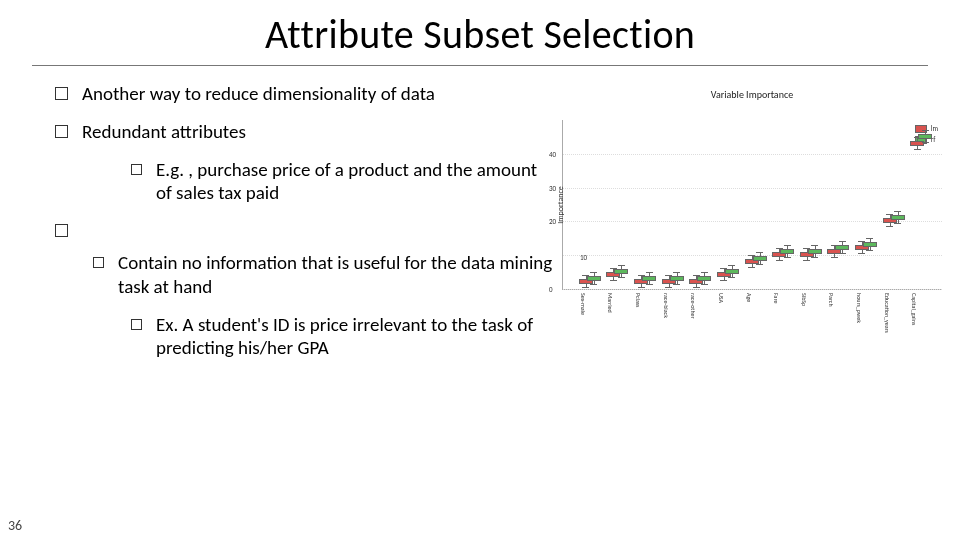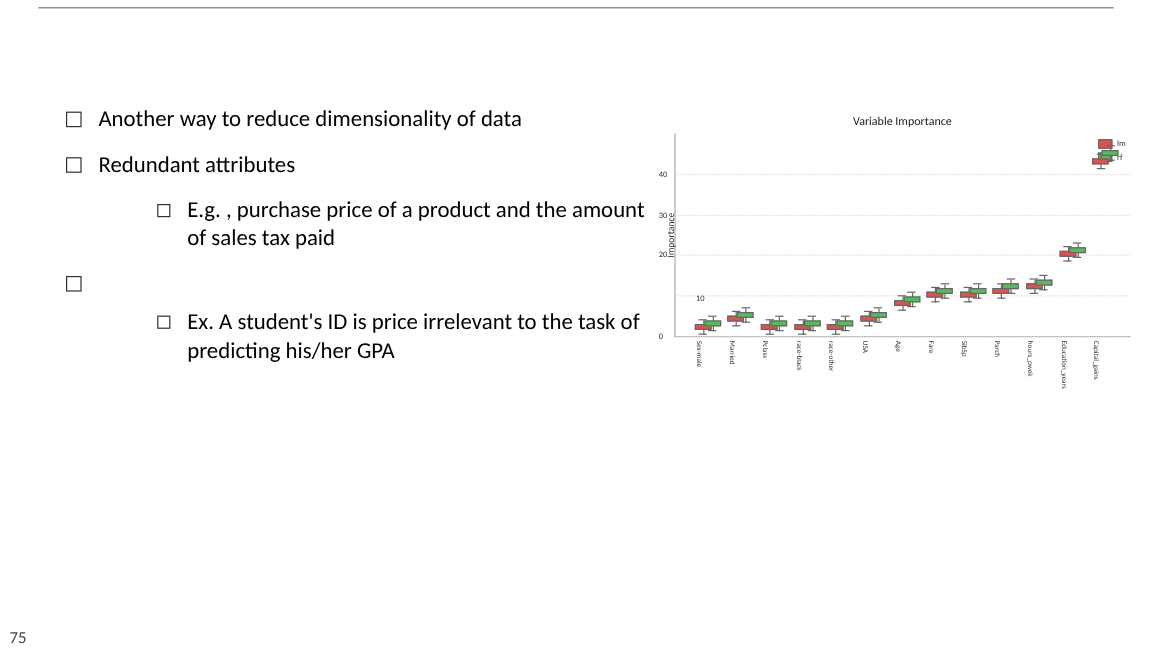--- a/index.html
+++ b/index.html
@@ -64,21 +64,21 @@
     position: absolute;
     top: 88px;
     right: 18px;
     width: 380px;
     height: 230px;
   }
   .chart-title {
     text-align: center;
     font-size: 10px;
     color: #222;
-    margin-bottom: 4px;
+    margin-bottom: 19px;
   }
   .chart-body {
     position: relative;
     width: 100%;
     height: 170px;
     border-left: 1px solid #aaa;
     border-bottom: 1px solid #aaa;
     box-sizing: border-box;
   }
   .ylab {
@@ -141,37 +141,42 @@
     font-size: 7px;
     color: #333;
   }
   .legend-row { display:flex; align-items:center; gap:4px; margin-bottom:2px;}
   .legend-sw { width:10px; height:6px; border:1px solid #666; }
 </style>
 </head>
 <body>
 
 <div class="slide">
+  <div class="title">Attribute Subset Selection</div>
   <hr class="rule">
 
   <div class="content">
     <div class="item l1">
         <span class="bullet"></span>
         <span>Another way to reduce dimensionality of data</span>
       </div>
     <div class="item l1">
         <span class="bullet"></span>
         <span>Redundant attributes</span>
       </div>
     <div class="item l3">
         <span class="bullet"></span>
         <span>E.g. , purchase price of a product and the amount of sales tax paid</span>
       </div>
     <div class="item l1">
         <span class="bullet"></span>
+      </div>
+    <div class="item l2">
+        <span class="bullet"></span>
+        <span>Contain no information that is useful for the data mining task at hand</span>
       </div>
     <div class="item l3">
         <span class="bullet"></span>
         <span>Ex. A student's ID is price irrelevant to the task of predicting his/her GPA</span>
       </div>
   </div>
 
   <div class="chart">
     <div class="chart-title">Variable Importance</div>
     <div class="chart-body" id="chart-body">
@@ -361,14 +366,14 @@
         <div class="series" style="left: 355.192px; height: 169px;">
           <div class="whisker" style="bottom: 146.1px; height: 12px;"></div>
           <div class="cap" style="bottom: 158.1px;"></div>
           <div class="cap" style="bottom: 146.1px;"></div>
           <div class="box" style="bottom: 150.1px; background: rgb(92, 184, 92);"></div>
         </div>
         <div class="xlab" style="left: 355.192px; top: 173px;">Capital_gains</div>
       </div>
   </div>
 
-  <div class="pagenum">75</div>
+  <div class="pagenum">36</div>
 </div>
 
 </body></html>

